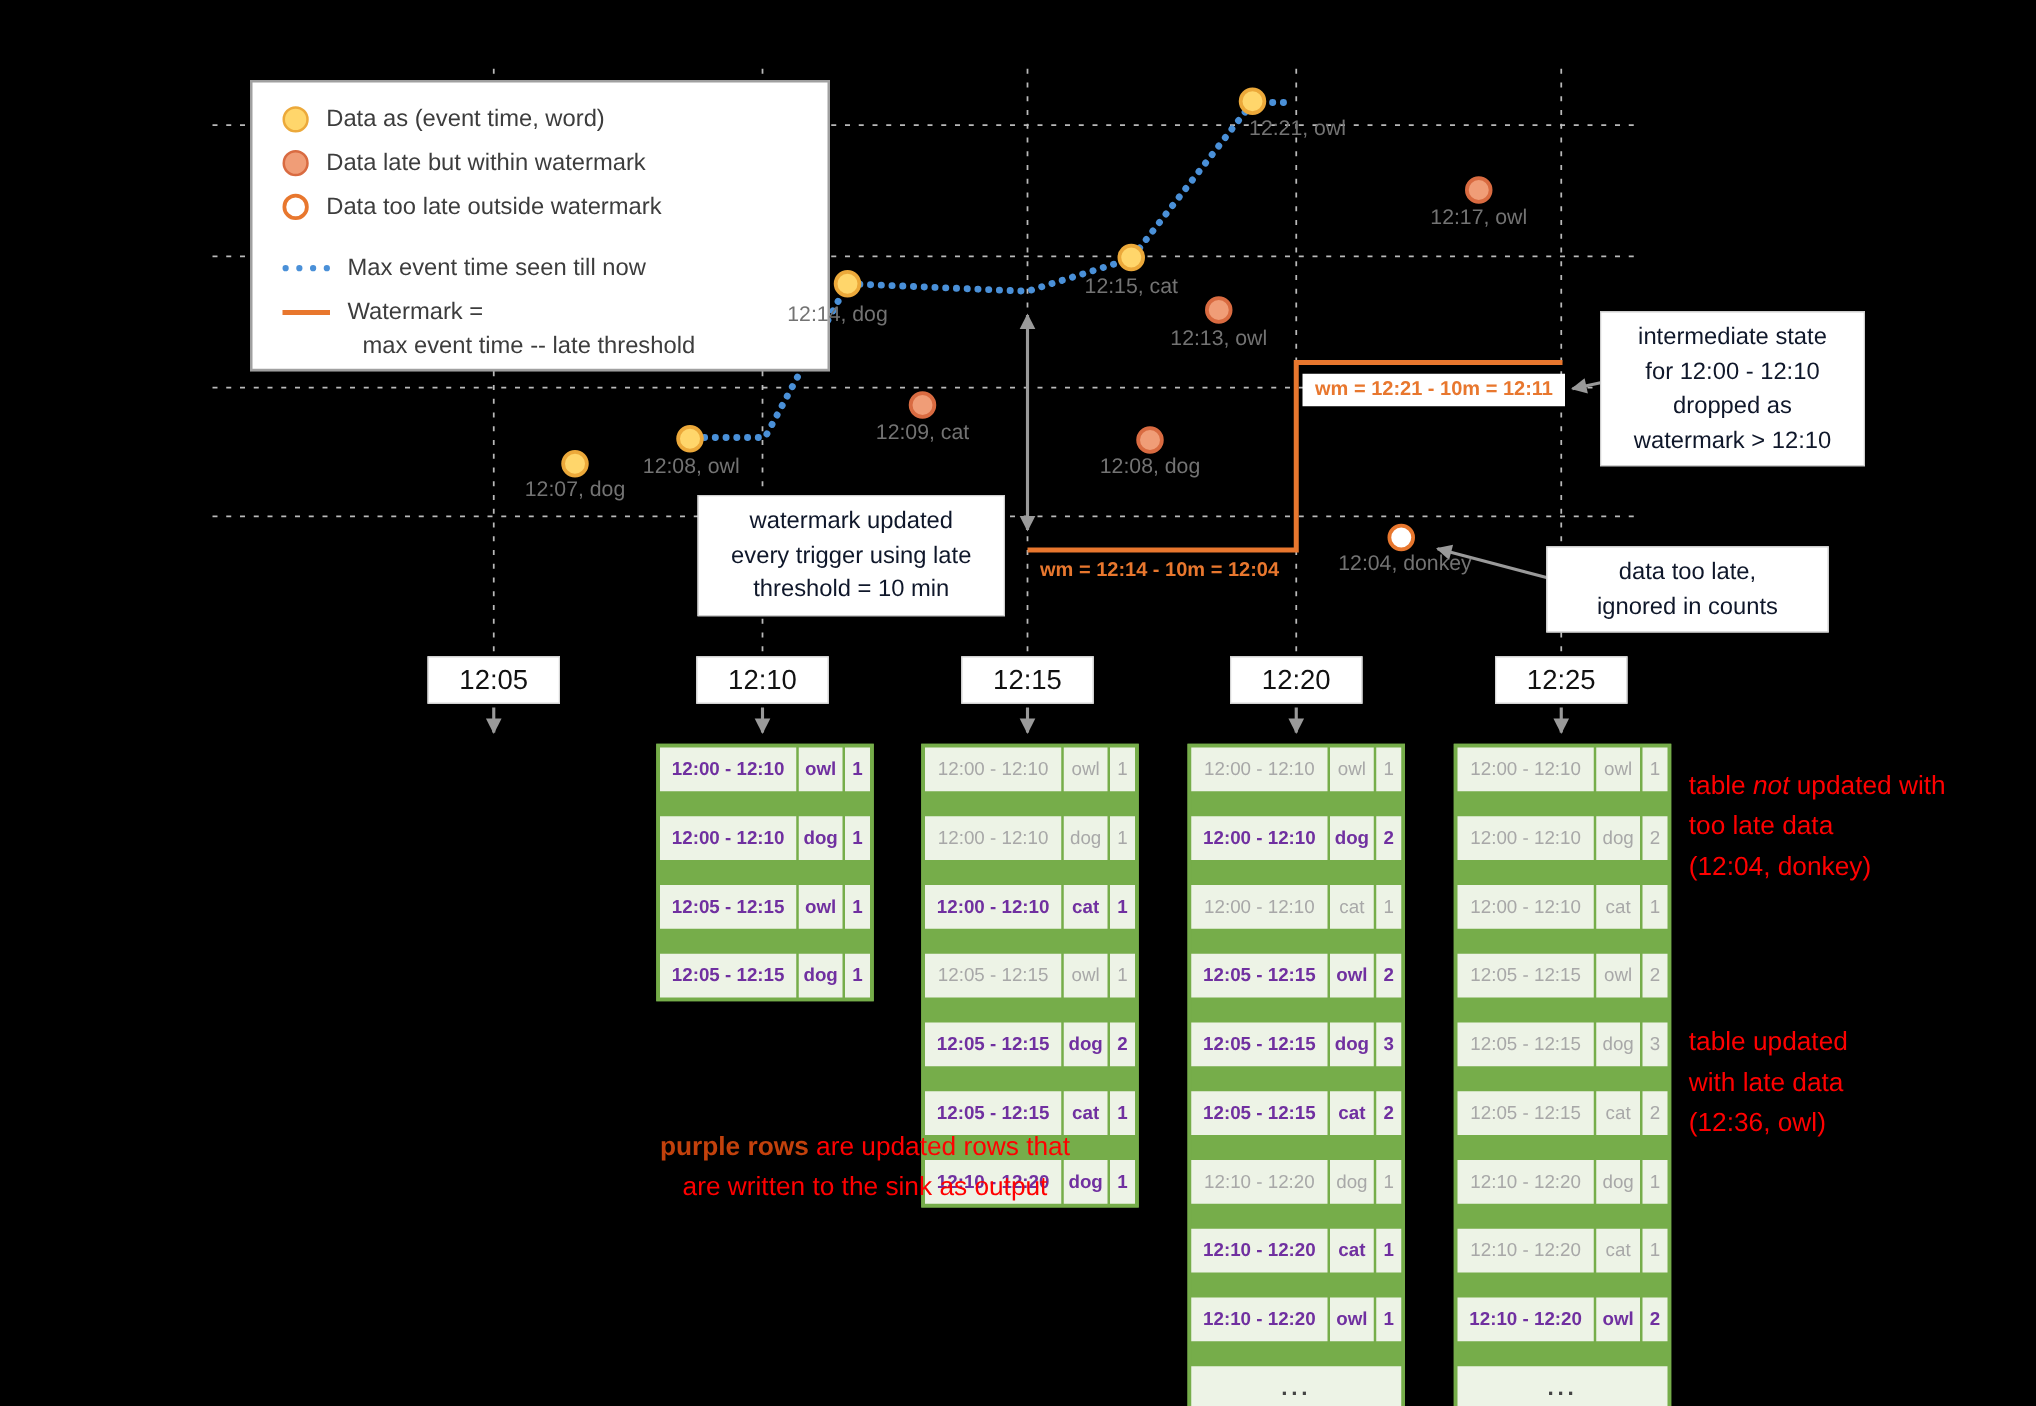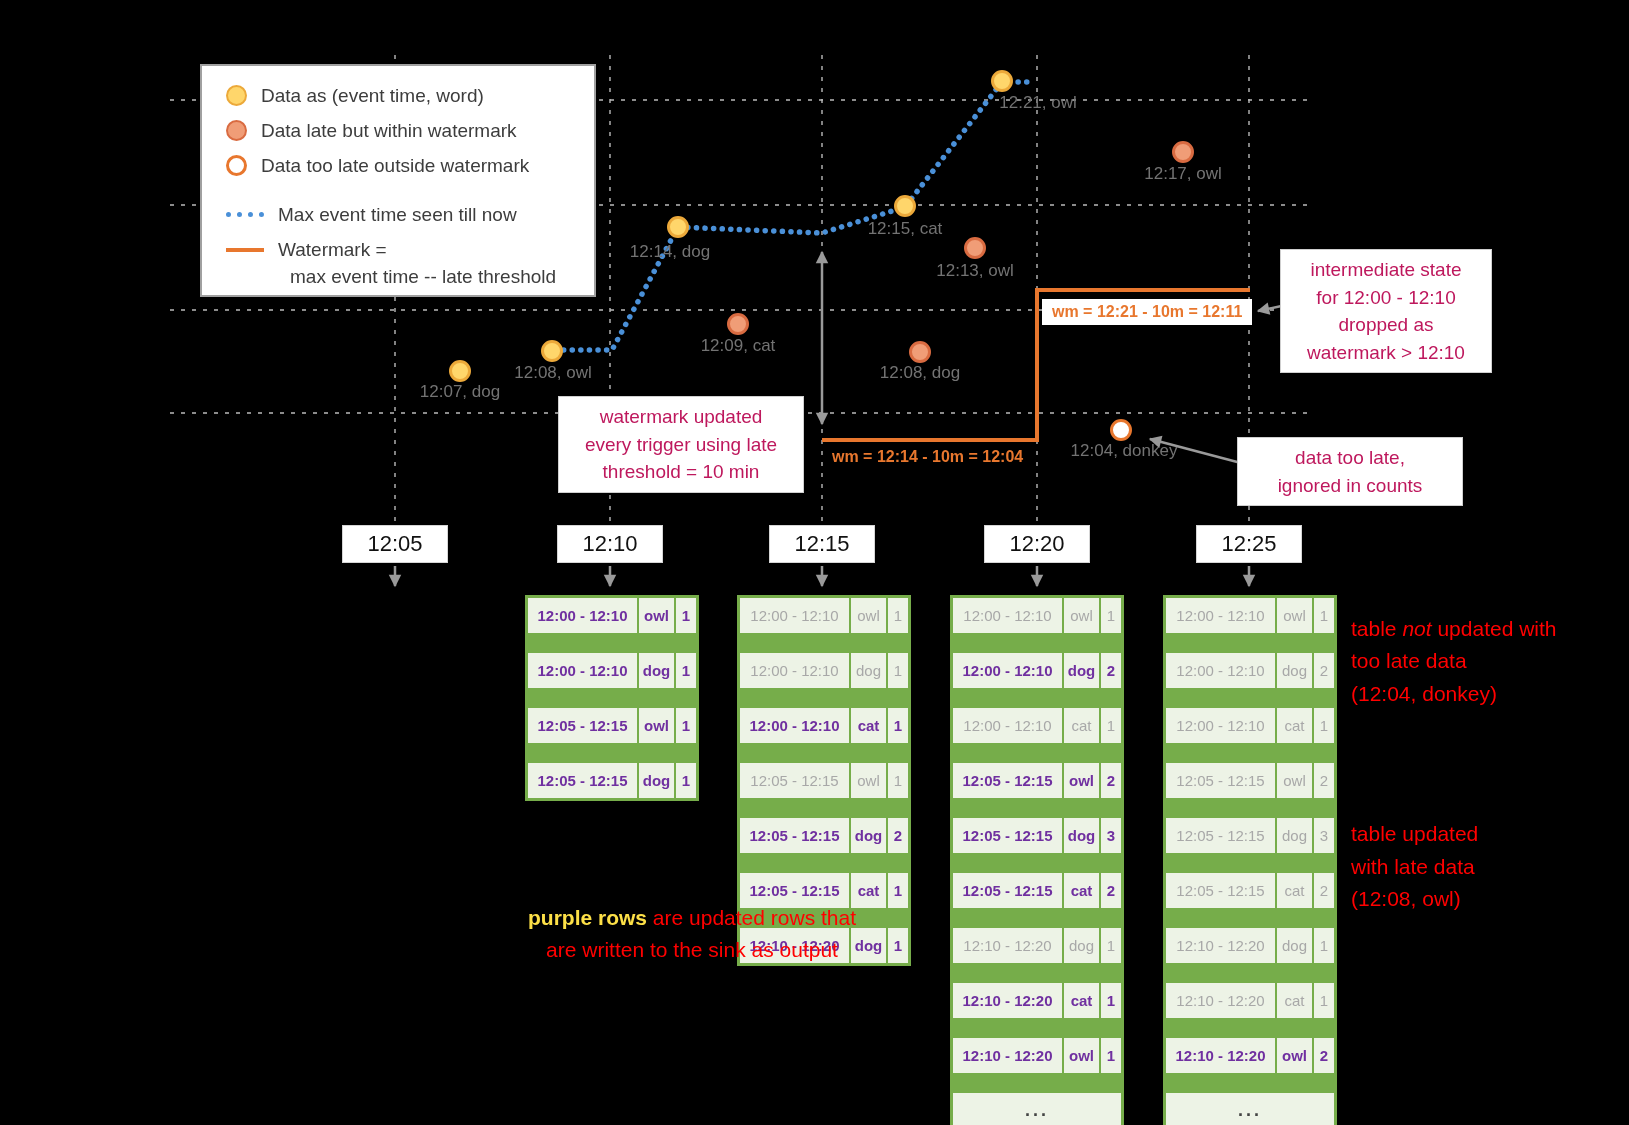--- a/index.html
+++ b/index.html
@@ -15,41 +15,41 @@
   .dot.ontime  { background:#ffd66b; border:3px solid #eca93a; }
   .dot.late    { background:#f09d77; border:3px solid #d96b41; }
   .dot.toolate { background:#ffffff; border:3px solid #e8772e; }
   .plabel {
     position:absolute; transform:translateX(-50%);
     color:#737373; font-size:17px; white-space:nowrap;
   }
 
   
   .legend {
-    position:absolute; left:200px; top:64px; width:396px; height:233px;
+    position:absolute; left:200px; top:64px; width:464px; height:233px;
     background:#fff; border:2px solid #a0a0a0; padding-top:12px; color:#3d3d3d;
   }
   .lrow { display:flex; align-items:center; gap:14px; height:35px; font-size:19px; padding-left:24px; }
   .ldot { width:21px; height:21px; border-radius:50%; flex:0 0 auto; }
   .ldot.ontime  { background:#ffd66b; border:2.5px solid #eca93a; }
   .ldot.late    { background:#f09d77; border:2.5px solid #d96b41; }
   .ldot.toolate { background:#fff;    border:3px solid #e8772e; }
   .swatch { width:38px; height:0; flex:0 0 auto; }
   .swatch.blue   { border-top:5px dotted #4a90d8; }
   .swatch.orange { border-top:4px solid #e8772e; }
   .lgap { height:14px; }
   .lrow.indent { padding-left:88px; height:28px; margin-top:-4px; }
 
   
   .wm-label { position:absolute; color:#e8772e; font-size:16px; font-weight:700; white-space:nowrap; }
   .wm-label.boxed { background:#fff; padding:4px 10px; }
 
   
   .note-box {
-    position:absolute; background:#fff; border:1px solid #cfcfcf; color:#be185d;
+    position:absolute; background:#fff; border:1px solid #cfcfcf; color:#0f172a;
     font-size:19px; line-height:1.45; text-align:center; white-space:pre-line; padding:6px 8px;
   }
 
   
   .timebox {
     position:absolute; top:525px; width:106px; height:38px; background:#fff; border:1px solid #d5d5d5;
     color:#111; font-size:22px; display:flex; align-items:center; justify-content:center;
   }
 
   
@@ -62,21 +62,21 @@
   .trow.updated .tcell { color:#7030a0; font-weight:700; }
   .trow.stale .tcell   { color:#a8a8a8; font-weight:400; }
   .trow.more {
     display:flex; align-items:center; justify-content:center; background:#edf3e6;
     color:#444; font-weight:700; letter-spacing:3px; font-size:18px;
   }
 
   
   .red-note { position:absolute; color:#ff0000; font-size:21px; line-height:1.55; white-space:pre-line; }
   .red-note.center { text-align:center; }
-  .red-note .hl { color:#fde047; font-weight:700;text-align:right; }
+  .red-note .hl { color:#c2410c; font-weight:700;text-align:right; }
   .red-note em { }
 </style>
 </head>
 <body>
 
 <div class="canvas">
 
   <svg class="overlay" width="1629" height="1125" viewBox="0 0 1629 1125">
     <defs>
       <marker id="arrE" viewBox="0 0 12 12" refX="10" refY="6" markerWidth="6" markerHeight="6" orient="auto">
@@ -353,15 +353,15 @@
     <span class="hl">purple rows</span><span> are updated rows that
 are written to the sink as output</span>
   </div>
   <div class="red-note" style="left:1351px;top:580px">
     <span>table </span><em>not</em><span> updated with
 too late data
 (12:04, donkey)</span>
   </div>
   <div class="red-note" style="left:1351px;top:818px">table updated
 with late data
-(12:08, owl)</div>
+(12:36, owl)</div>
 
 </div>
 
 </body></html>

